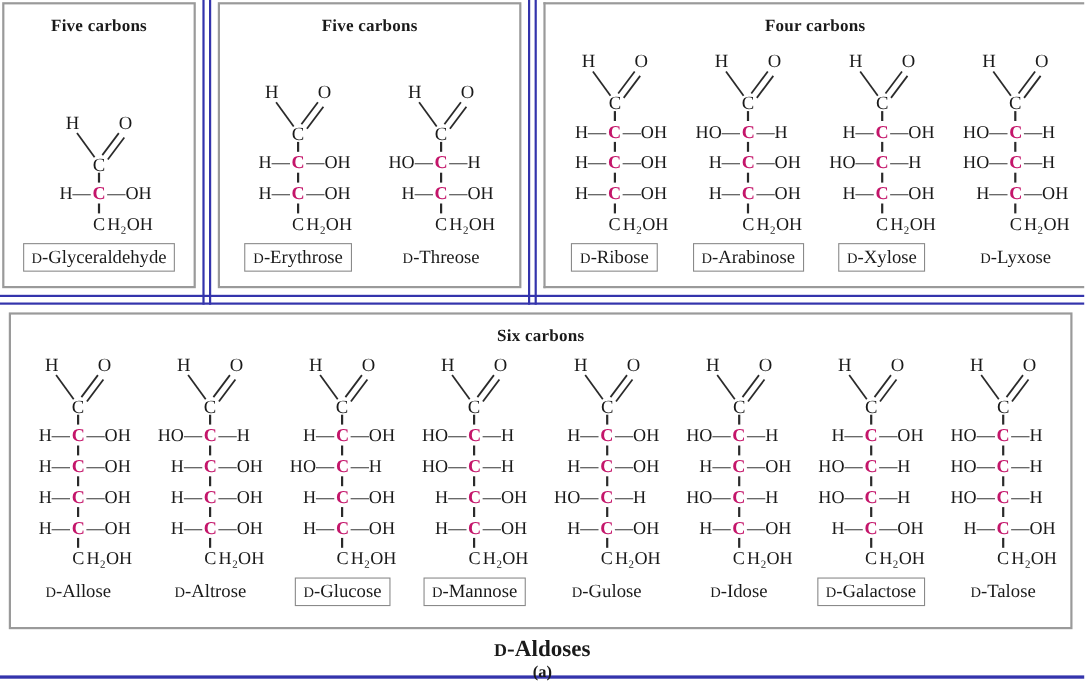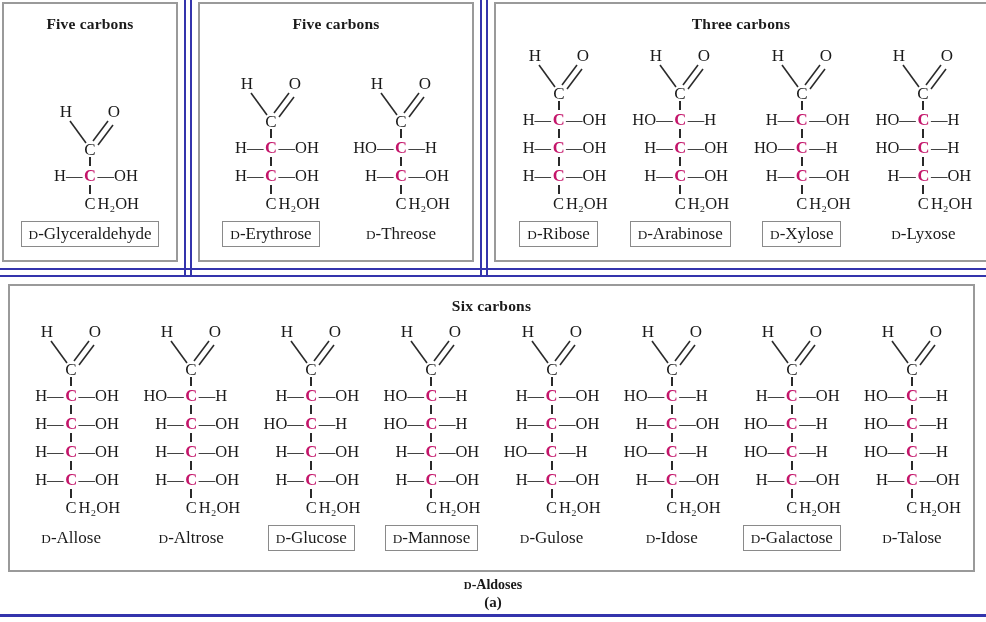--- a/index.html
+++ b/index.html
@@ -42,21 +42,21 @@
   .mrow .c{text-align:center;color:var(--magenta);font-weight:bold}
   .mrow.tail .c{color:var(--ink);font-weight:normal}
   .conn{width:2px;height:9px;background:#2a2a2a}
   .mlabel{margin-top:8px;font-size:17px;line-height:1.15;padding:2px 7px;
           border:1.5px solid transparent;white-space:nowrap}
   .mlabel.boxed{border-color:#8a8a8a;background:#fff}
   .sc{font-size:.78em}
 
   
   .caption{position:absolute;left:0;top:577px;width:986px;text-align:center;font-weight:bold}
-  .caption-title{font-size:14px}
+  .caption-title{font-size:21px}
   .caption-sub{font-size:15px;margin-top:1px}
 </style>
 </head>
 <body>
 
 <div class="canvas">
 
   <div class="panel p1">
     <div class="panel-title">Five carbons</div>
     <div class="molecules">
@@ -144,21 +144,21 @@
             <span class="l"></span>
             <span class="c">C</span>
             <span class="r">H₂OH</span>
           </div>
           <div class="mlabel"><span class="sc">D</span>-Threose</div>
         </div>
       </div>
   </div>
 
   <div class="panel p3">
-    <div class="panel-title">Three carbons</div>
+    <div class="panel-title">Four carbons</div>
     <div class="molecules">
         <div class="molecule">
           <svg width="76" height="56" viewBox="0 0 76 56">
             <text x="14" y="16" text-anchor="middle" font-size="17" font-family="Liberation Serif, DejaVu Serif, serif" fill="#1a1a1a">H</text>
             <text x="62" y="16" text-anchor="middle" font-size="17" font-family="Liberation Serif, DejaVu Serif, serif" fill="#1a1a1a">O</text>
             <text x="38" y="54" text-anchor="middle" font-size="17" font-family="Liberation Serif, DejaVu Serif, serif" fill="#1a1a1a">C</text>
             <line x1="18" y1="20" x2="34" y2="42" stroke="#2a2a2a" stroke-width="1.6"></line>
             <line x1="41" y1="40" x2="56" y2="20" stroke="#2a2a2a" stroke-width="1.6"></line>
             <line x1="46" y1="44" x2="61" y2="24" stroke="#2a2a2a" stroke-width="1.6"></line>
           </svg>

